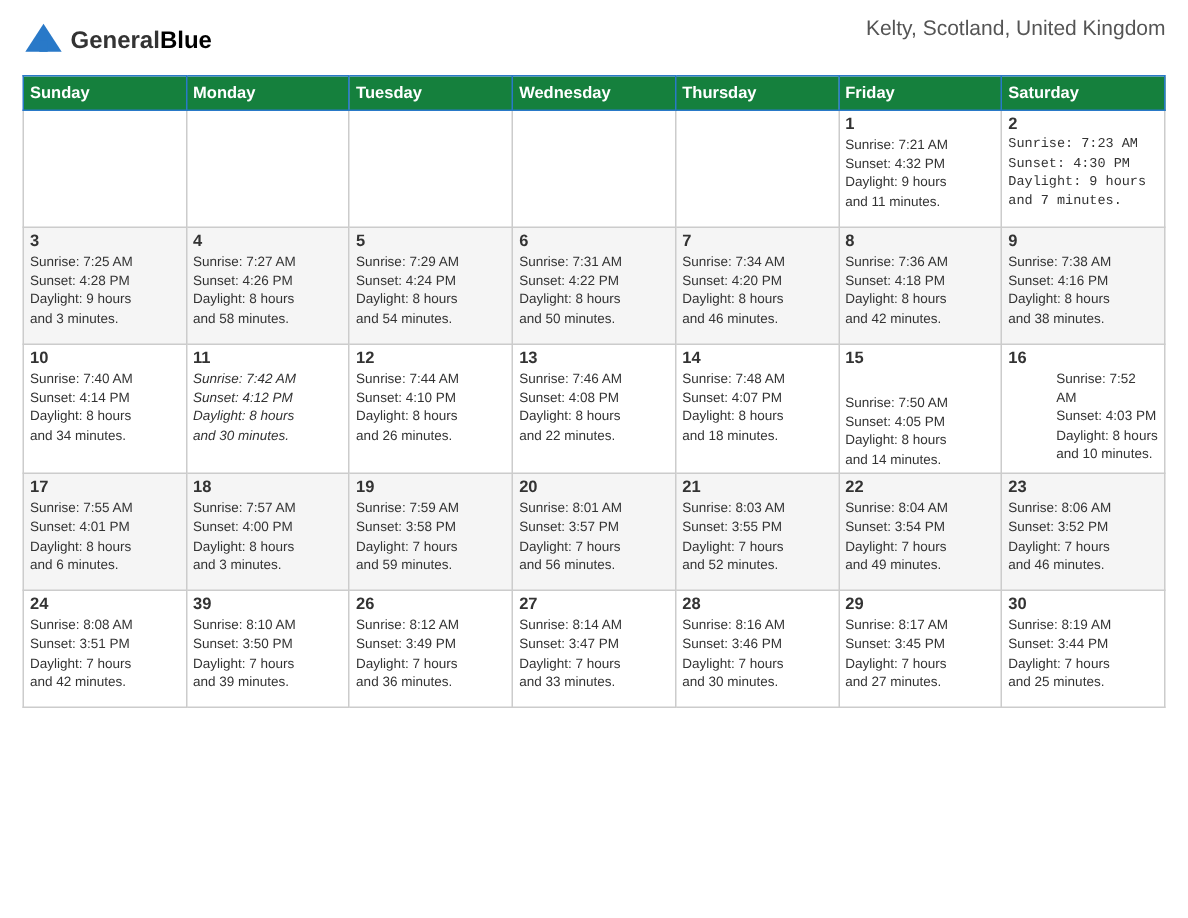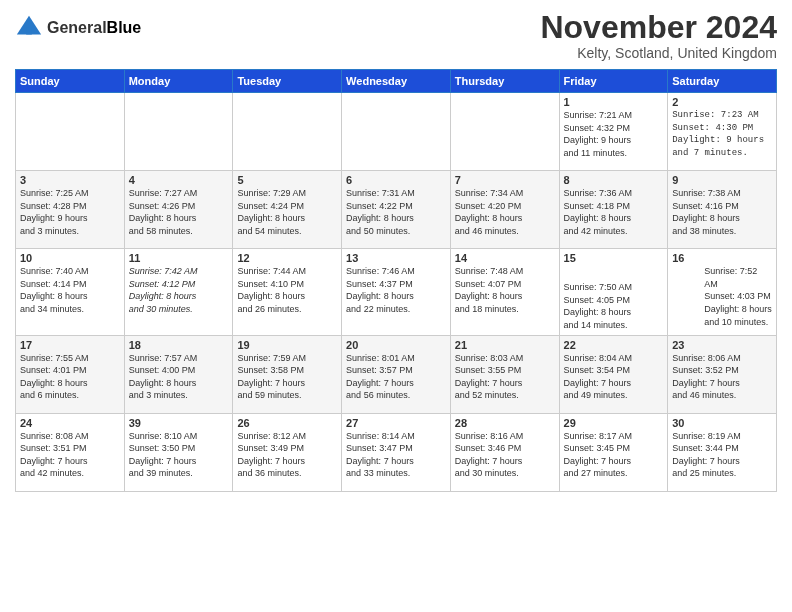--- a/index.html
+++ b/index.html
@@ -82,21 +82,21 @@
       background: #fff;
       height: 78px;
     }
     .calendar tr:nth-child(even) td {
       background: #f5f5f5;
     }
     .calendar tr:nth-child(odd) td {
       background: #fff;
     }
     
-    .calendar thead tr th { background: #1d4ed8; }
+    .calendar thead tr th { background: #15803d; }
     .day-num {
       font-size: 11px;
       font-weight: bold;
       display: block;
       margin-bottom: 1px;
     }
     .day-info {
       font-size: 9px;
       line-height: 1.4;
       color: #333;
@@ -117,21 +117,20 @@
       <svg class="logo-icon" viewBox="0 0 30 30">
         <polygon points="15,2 28,22 2,22" fill="#2979c8"></polygon>
         <rect x="12" y="14" width="6" height="8" fill="#2979c8"></rect>
       </svg>
       <div class="logo-text">
         <span class="logo-general">General</span>
         <span class="logo-blue">Blue</span>
       </div>
     </div>
     <div class="title-block">
-      <div class="month-title">November 2024</div>
       <div class="location">Kelty, Scotland, United Kingdom</div>
     </div>
   </div>
 
   <table class="calendar">
     <thead>
       <tr>
       <th>Sunday</th>
           <th>Monday</th>
           <th>Tuesday</th>
@@ -232,21 +231,21 @@
           <td>
             <span class="day-num">12</span>
             <div class="day-info" style="white-space: pre-line;">Sunrise: 7:44 AM
 Sunset: 4:10 PM
 Daylight: 8 hours
 and 26 minutes.</div>
           </td>
           <td>
             <span class="day-num">13</span>
             <div class="day-info" style="white-space: pre-line;">Sunrise: 7:46 AM
-Sunset: 4:37 PM
+Sunset: 4:08 PM
 Daylight: 8 hours
 and 22 minutes.</div>
           </td>
           <td>
             <span class="day-num">14</span>
             <div class="day-info" style="white-space: pre-line;">Sunrise: 7:48 AM
 Sunset: 4:07 PM
 Daylight: 8 hours
 and 18 minutes.</div>
           </td>

